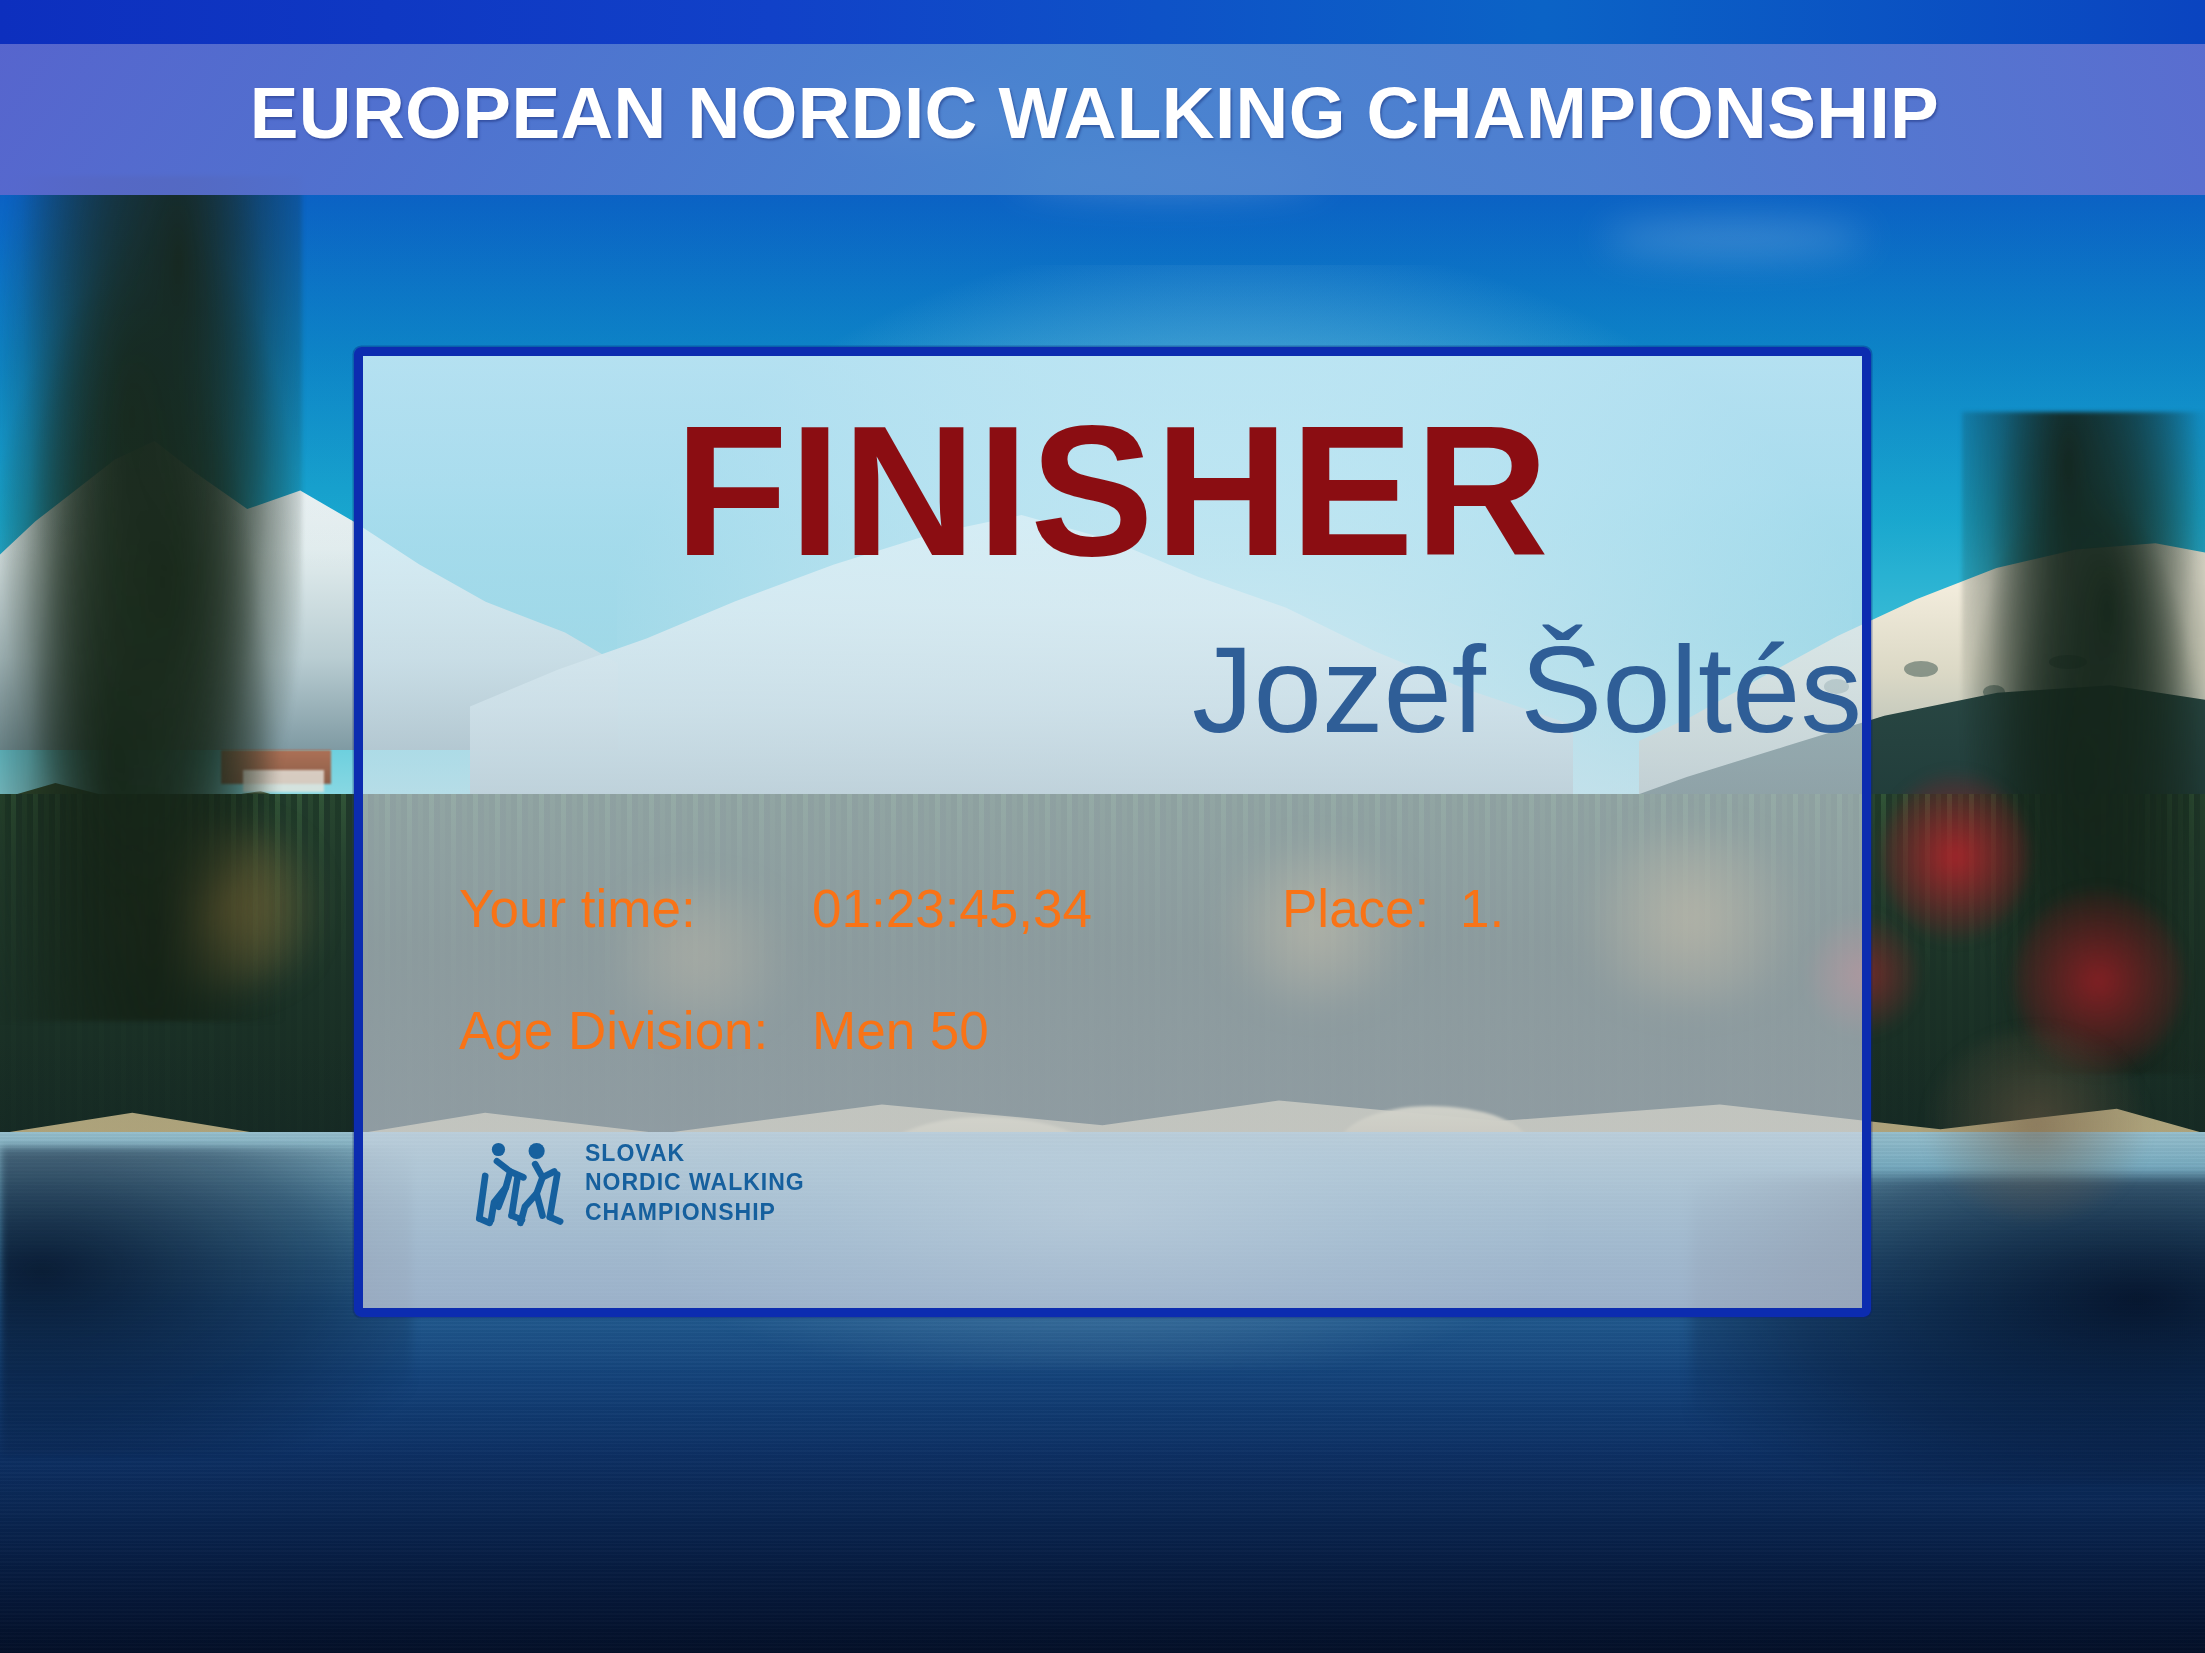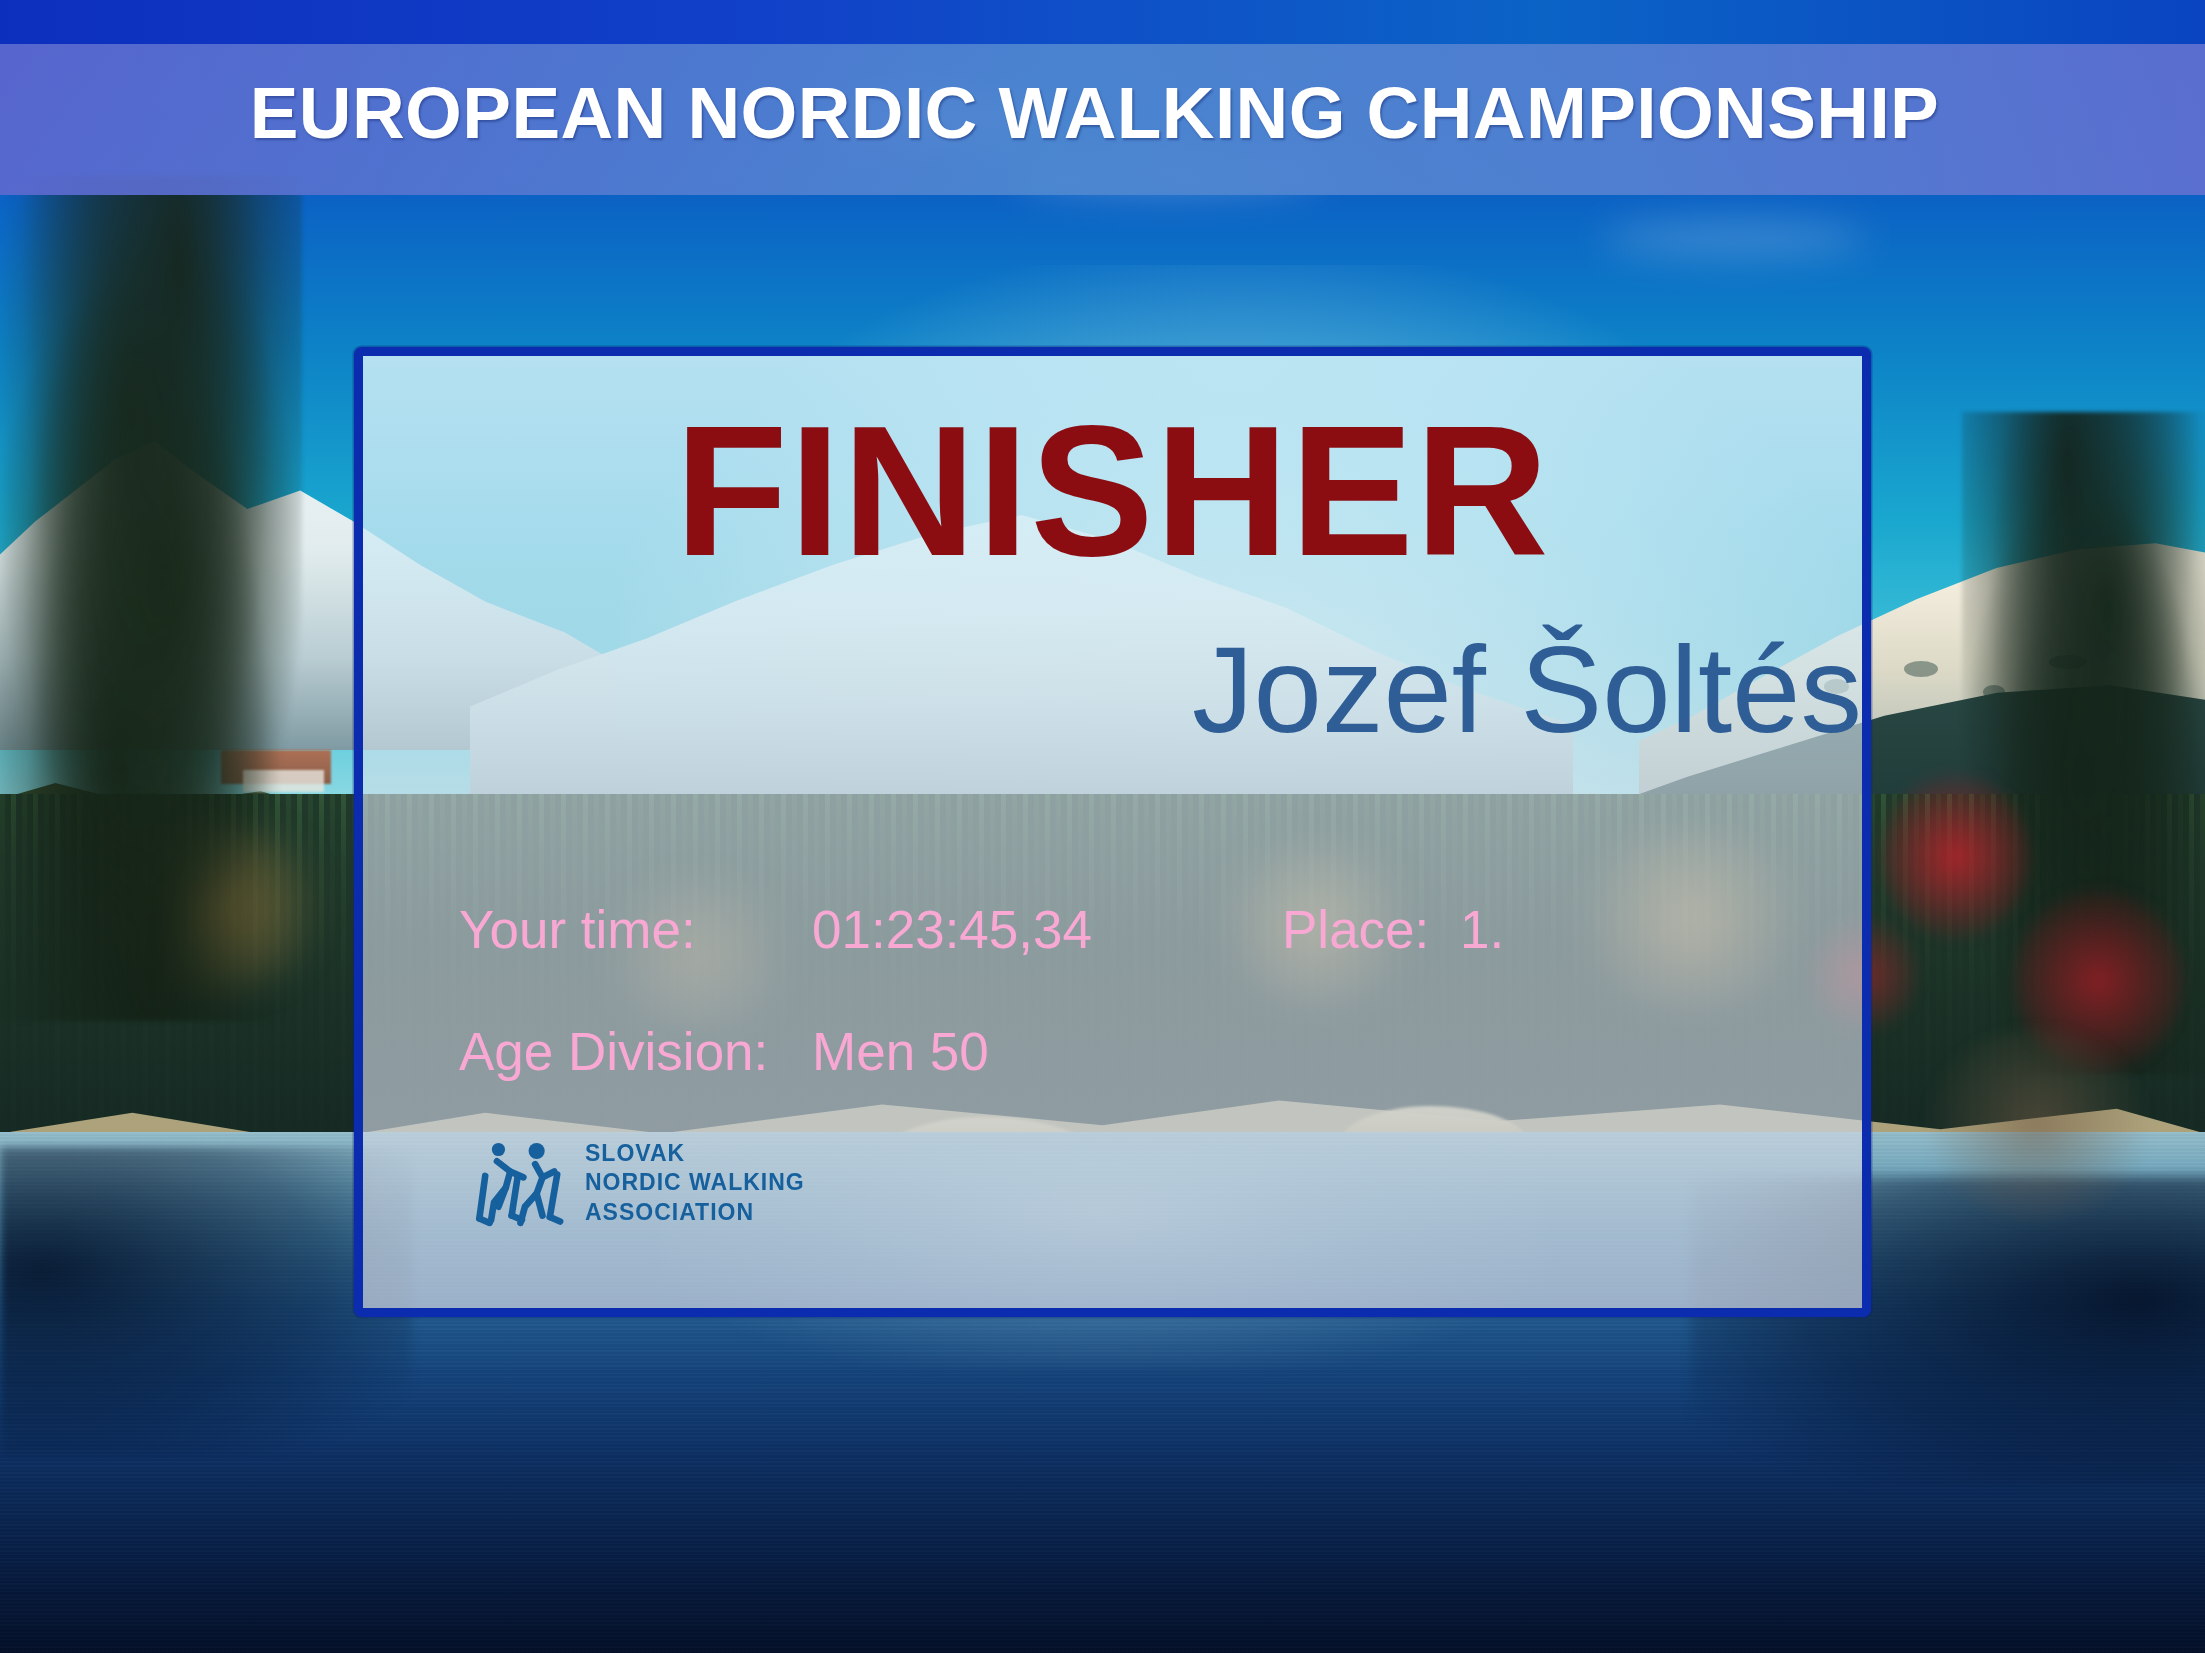--- a/index.html
+++ b/index.html
@@ -345,26 +345,25 @@
 
   .details {
     position: absolute;
     left: 96px;
     top: 526px;
     width: 1250px;
   }
   .detail-row {
     display: flex;
     align-items: center;
-    color: #f9a8d4;
+    color: #f97316;
     font-size: 53px;
     line-height: 1;
     margin-bottom: 69px;
     white-space: nowrap;
-    margin-top: 21px;
   }
   .col-label { width: 353px; }
   .col-value { width: 470px; }
   .col-right  { width: 309px; }
   .col-right .rv { display: inline-block; margin-left: 16px; }
 
   .logo {
     position: absolute;
     left: 109px;
     top: 783px;
@@ -510,21 +509,21 @@
 
             <path d="M62 52 L54 104"></path>
             <path d="M54 104 L68 110"></path>
           </g>
           <circle cx="88" cy="16" r="11" fill="#16609e"></circle>
           <circle cx="36" cy="14" r="9" fill="#16609e"></circle>
         </svg>
         <div class="logo-text">
           <div>SLOVAK</div>
           <div>NORDIC WALKING</div>
-          <div>ASSOCIATION</div>
+          <div>CHAMPIONSHIP</div>
         </div>
       </div>
 
     </div>
   </div>
 
 
 </div>
 
 

